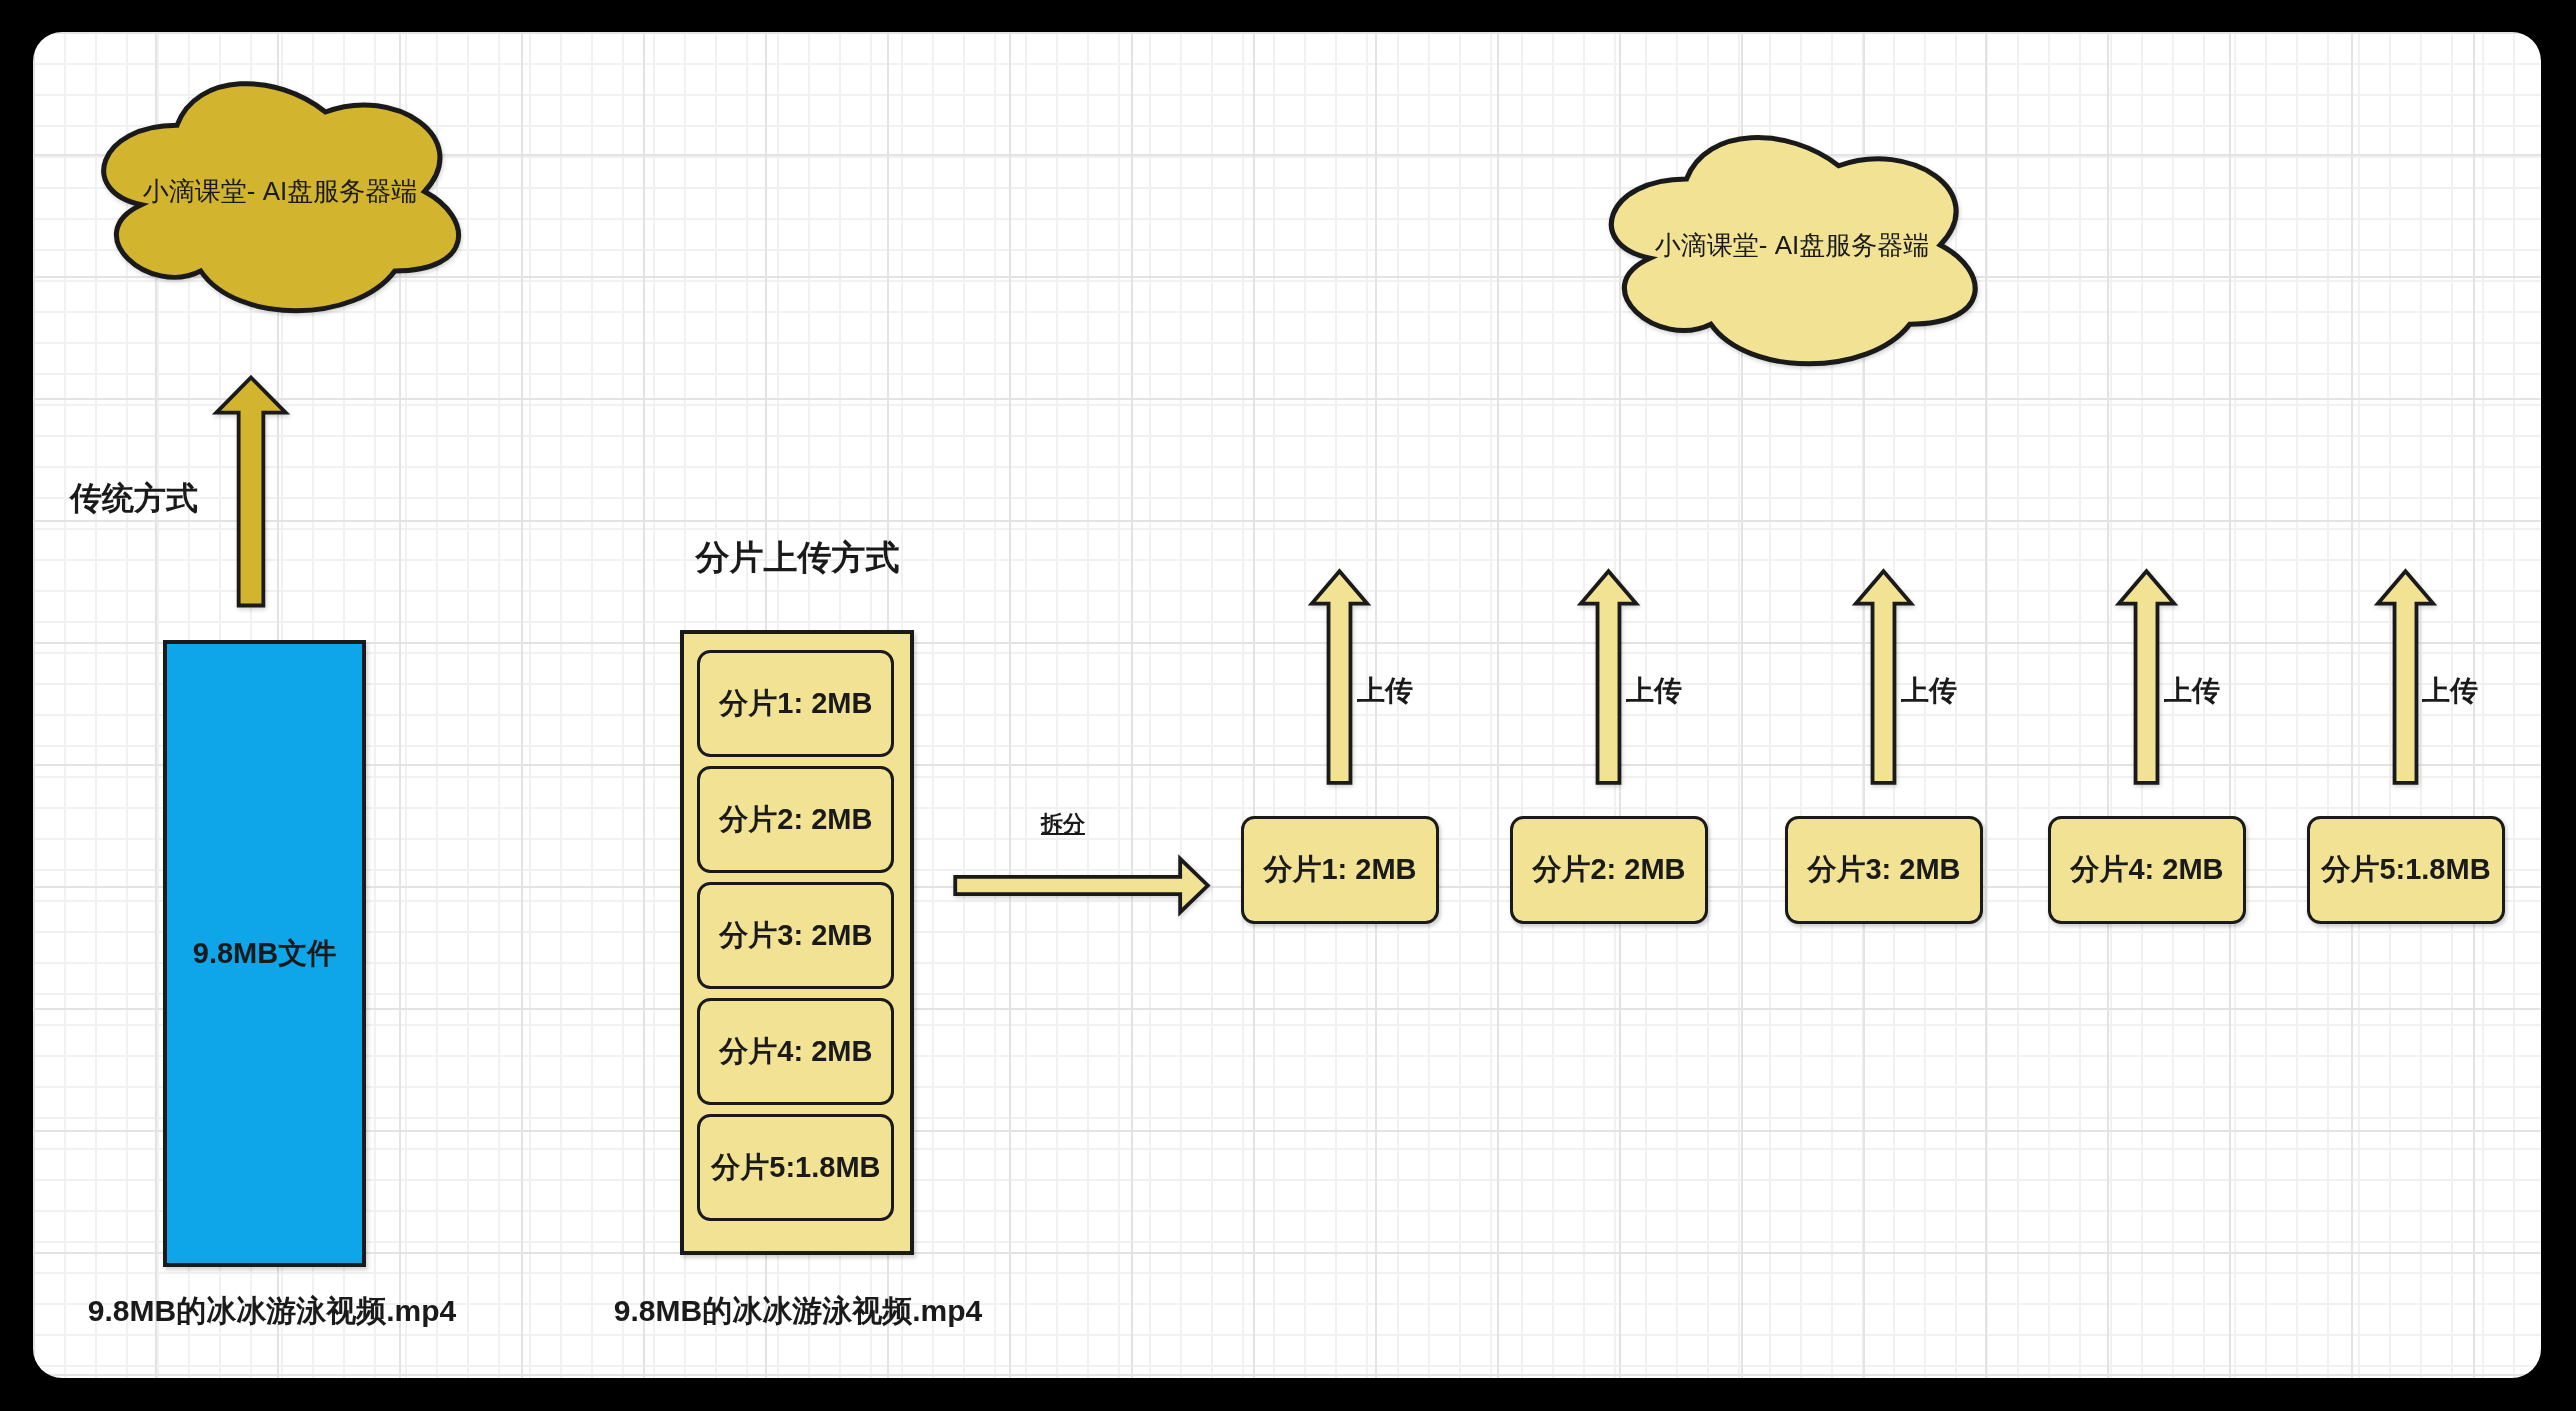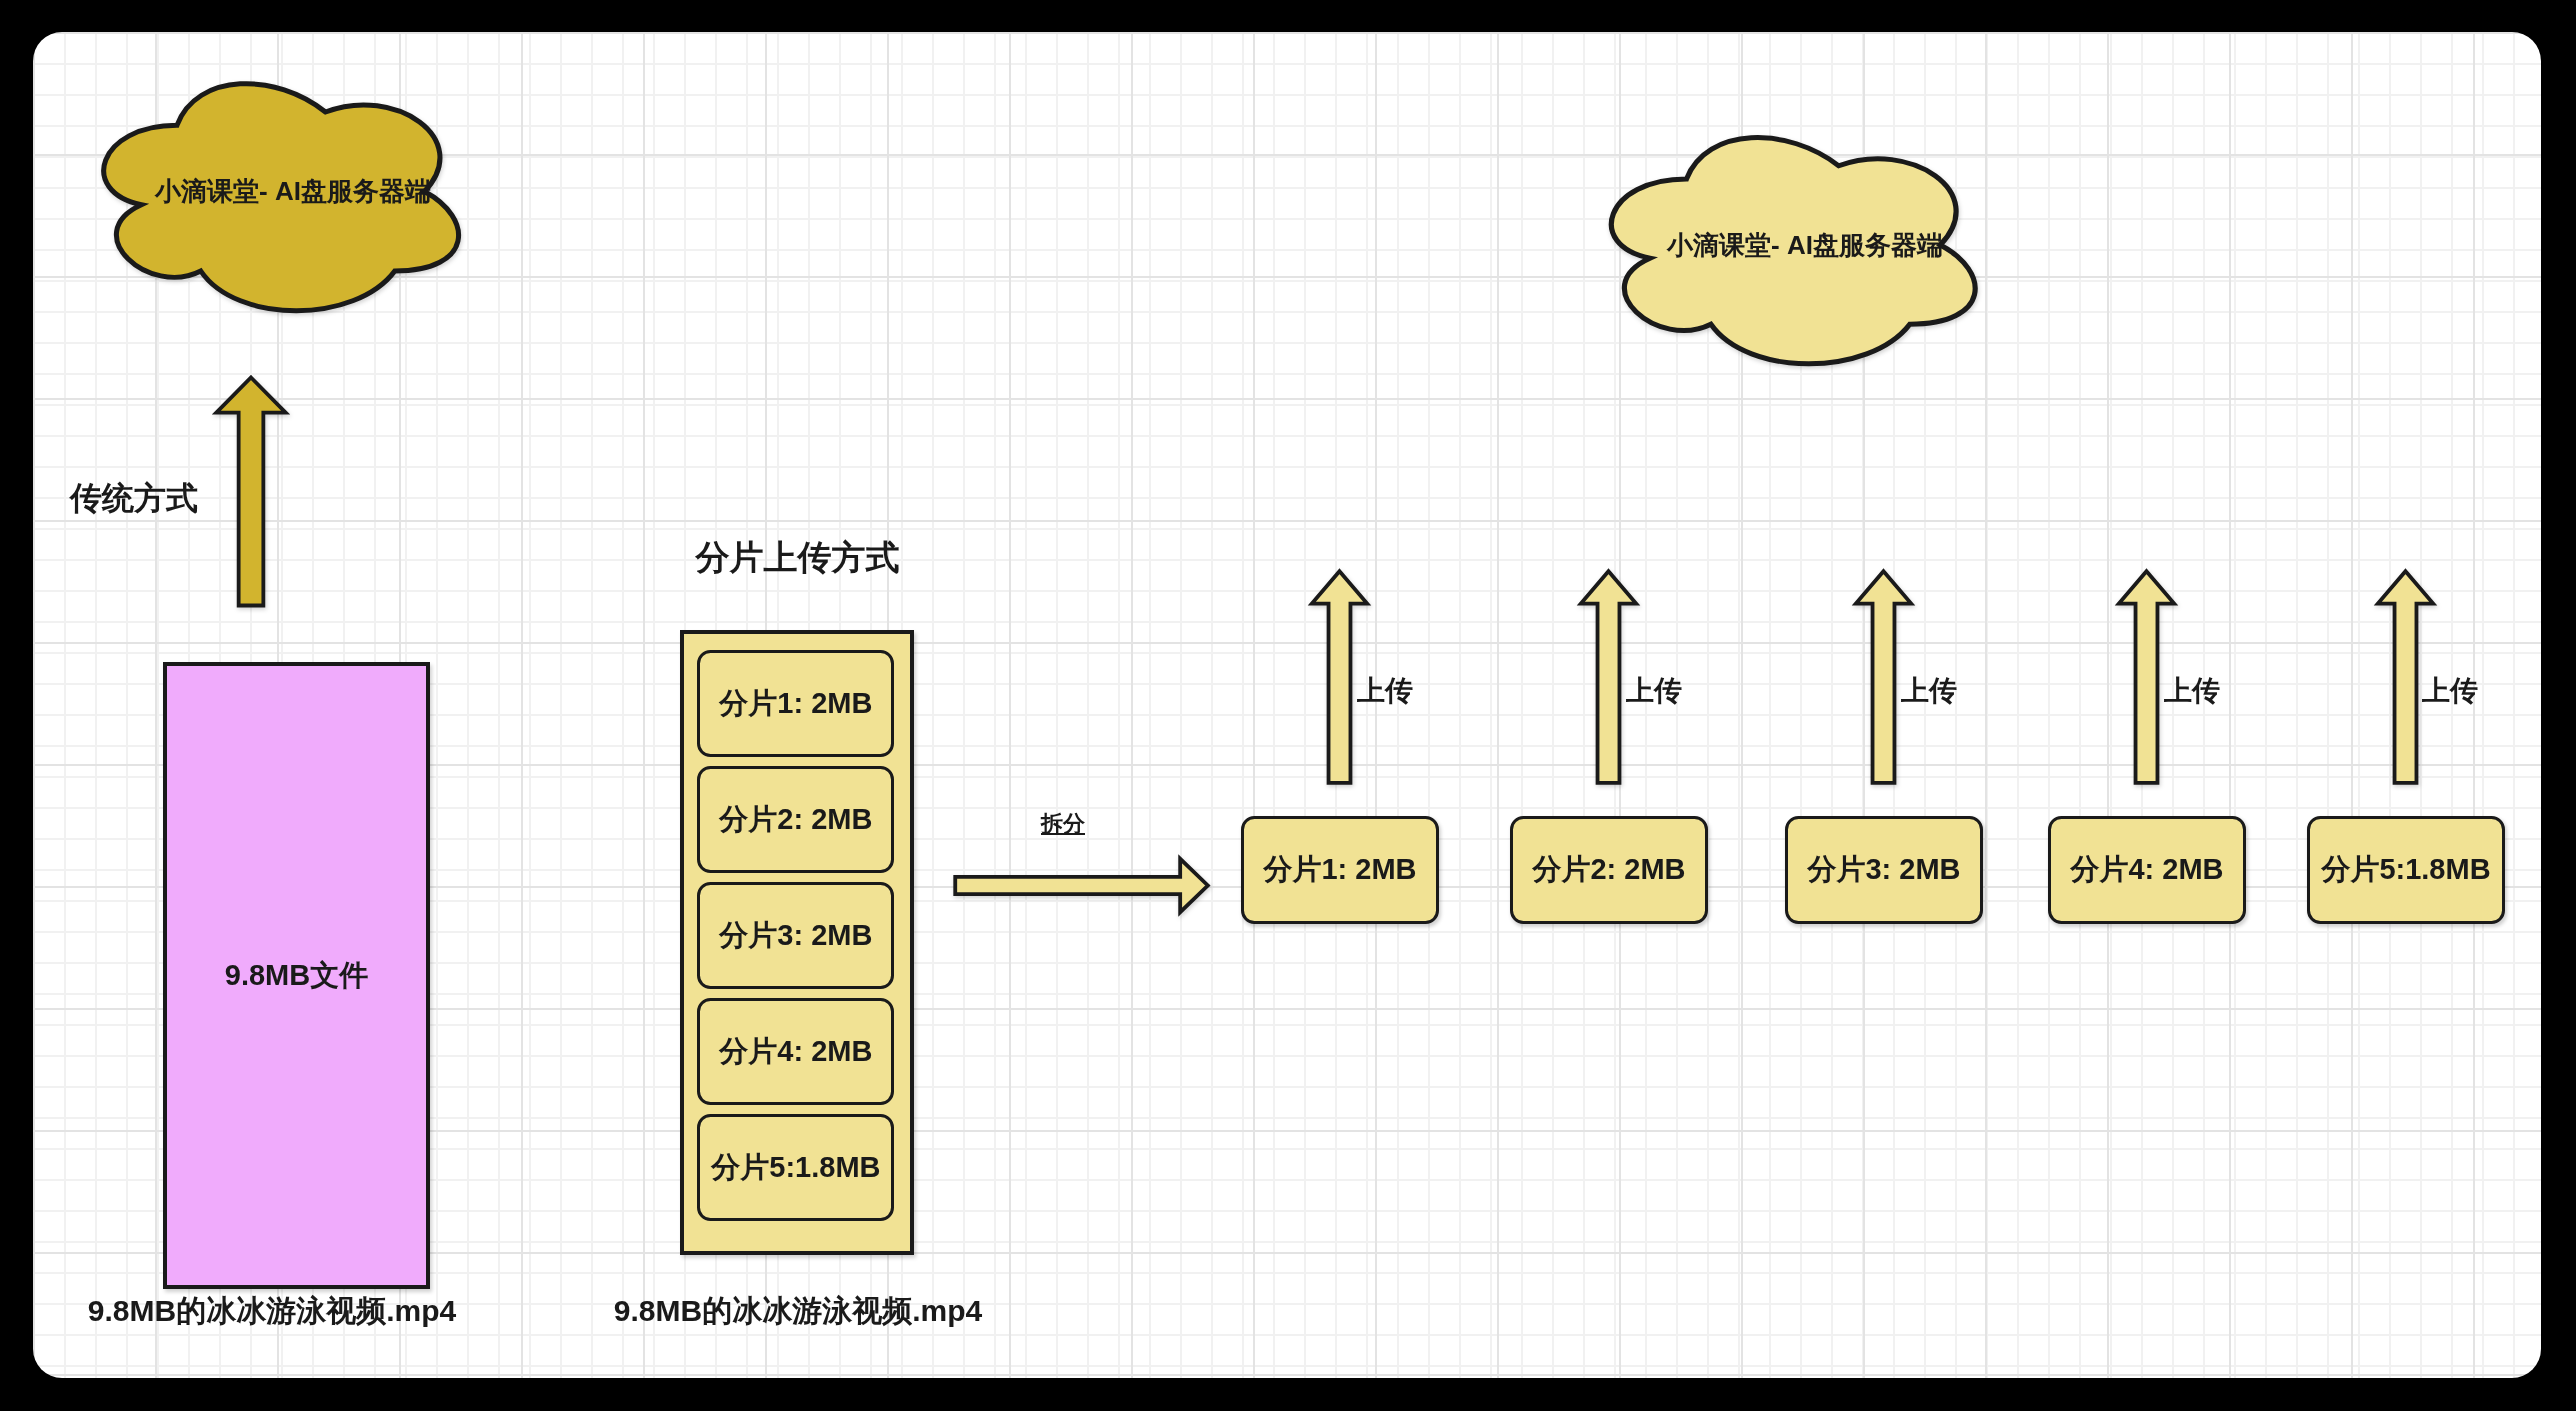--- a/index.html
+++ b/index.html
@@ -20,23 +20,23 @@
       linear-gradient(to right,#E3E3E3 1.9px,transparent 1.9px),
       linear-gradient(to bottom,#E3E3E3 1.9px,transparent 1.9px),
       linear-gradient(to right,#F1F1F1 1.9px,transparent 1.9px),
       linear-gradient(to bottom,#F1F1F1 1.9px,transparent 1.9px);
     background-size:122px 122px,122px 122px,31px 31px,31px 31px;
   }
   .shape-svg{position:absolute;left:0;top:0;width:100%;height:100%;}
   svg{filter:drop-shadow(1.9px 2.9px 1.9px rgba(0,0,0,0.18));overflow:visible;}
   svg path, svg polygon{stroke:#1A1A1A;stroke-linejoin:miter;}
   .cloud-label{
-    position:absolute;left:17px;top:0;width:100%;height:100%;
+    position:absolute;left:4px;top:0;width:100%;height:100%;
     display:flex;align-items:center;justify-content:center;
-    font-size:26px;font-weight:700;text-align:center;
+    font-size:26px;font-weight:400;text-align:center;
   }
   .rect-shape{
     position:absolute;
     border:4.8px solid #1A1A1A;
     box-sizing:border-box;
     display:flex;align-items:center;justify-content:center;
     font-size:29px;font-weight:700;
     box-shadow:1.9px 2.9px 3.8px rgba(0,0,0,0.18);
   }
   .chunk{
@@ -76,21 +76,21 @@
     </svg>
     <div class="cloud-label">小滴课堂- AI盘服务器端</div>
   </div>
 
   <svg class="abs" style="left:213px;top:374px;" width="76" height="235" viewBox="0 0 80 246">
     <polygon stroke-width="4" points="40,3 76.5,40 53,40 53,243 27,243 27,40 3.5,40" fill="#D2B42E"></polygon>
   </svg>
 
   <div class="text-label centered" style="left:53px;top:477px;width:162px;font-size:32px;">传统方式</div>
 
-  <div class="rect-shape" style="left: 163px; top: 662px; width: 267px; height: 627px; background-color: #f0abfc;">
+  <div class="rect-shape" style="left: 163px; top: 640px; width: 203px; height: 627px; background-color: #0ea5e9;">
     <span>9.8MB文件</span>
   </div>
 
   <div class="text-label centered" style="left:81px;top:1291px;width:382px;font-size:30px;">9.8MB的冰冰游泳视频.mp4</div>
 
   <div class="text-label centered" style="left:639px;top:535px;width:317px;font-size:34px;">分片上传方式</div>
 
   <div class="rect-shape" style="left: 680px; top: 630px; width: 234px; height: 625px; background-color: rgb(241, 226, 148);">
     <div class="chunk" style="left: 13.4px; top: 16px; width: 197px; height: 107px; background-color: rgb(241, 226, 148);">
       <span>分片1: 2MB</span>

